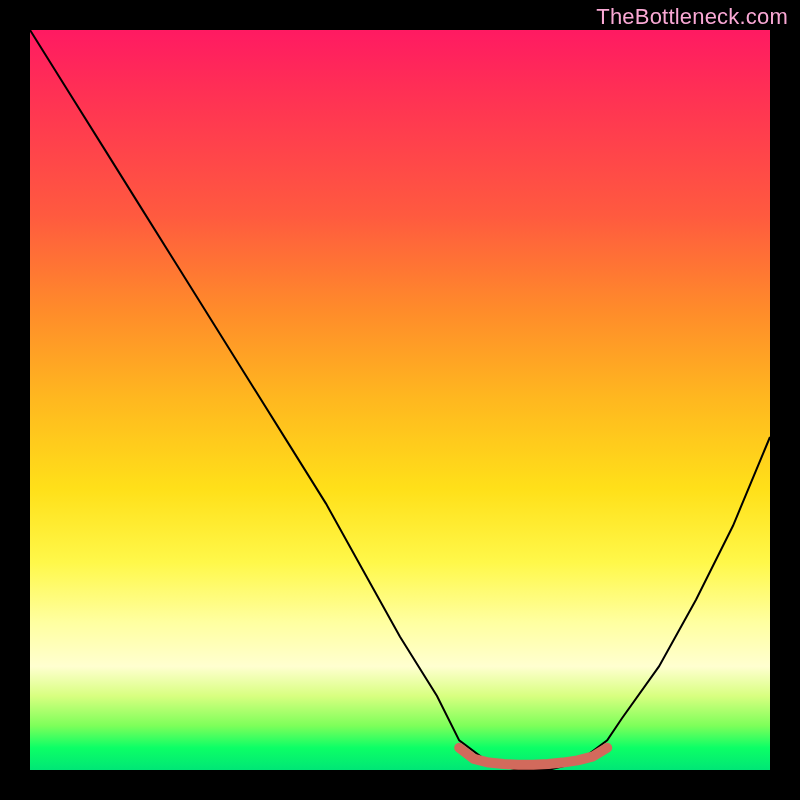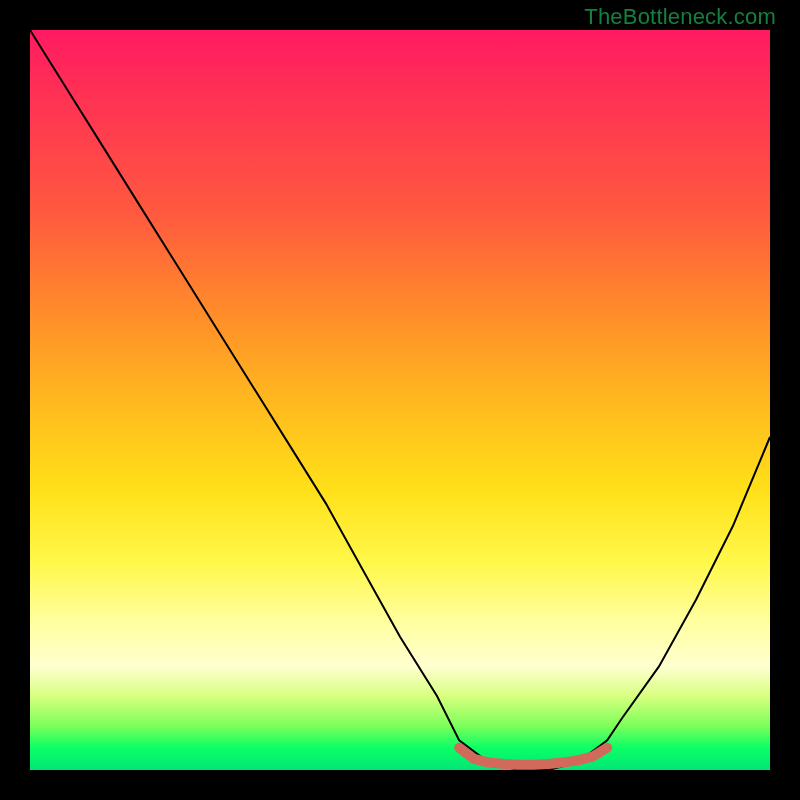--- a/index.html
+++ b/index.html
@@ -45,22 +45,22 @@
     position: absolute;
     left: 0;
     top: 0;
     width: 740px;
     height: 740px;
     overflow: visible;
   }
   .watermark {
     position: absolute;
     top: 4px;
-    right: 24px;
-    color: #15803d;
+    right: 12px;
+    color: #f9a8d4;
     font-size: 22px;
     letter-spacing: 0.2px;
     user-select: none;
   }
 </style>
 </head>
 <body>
 
 <div class="frame">
 

